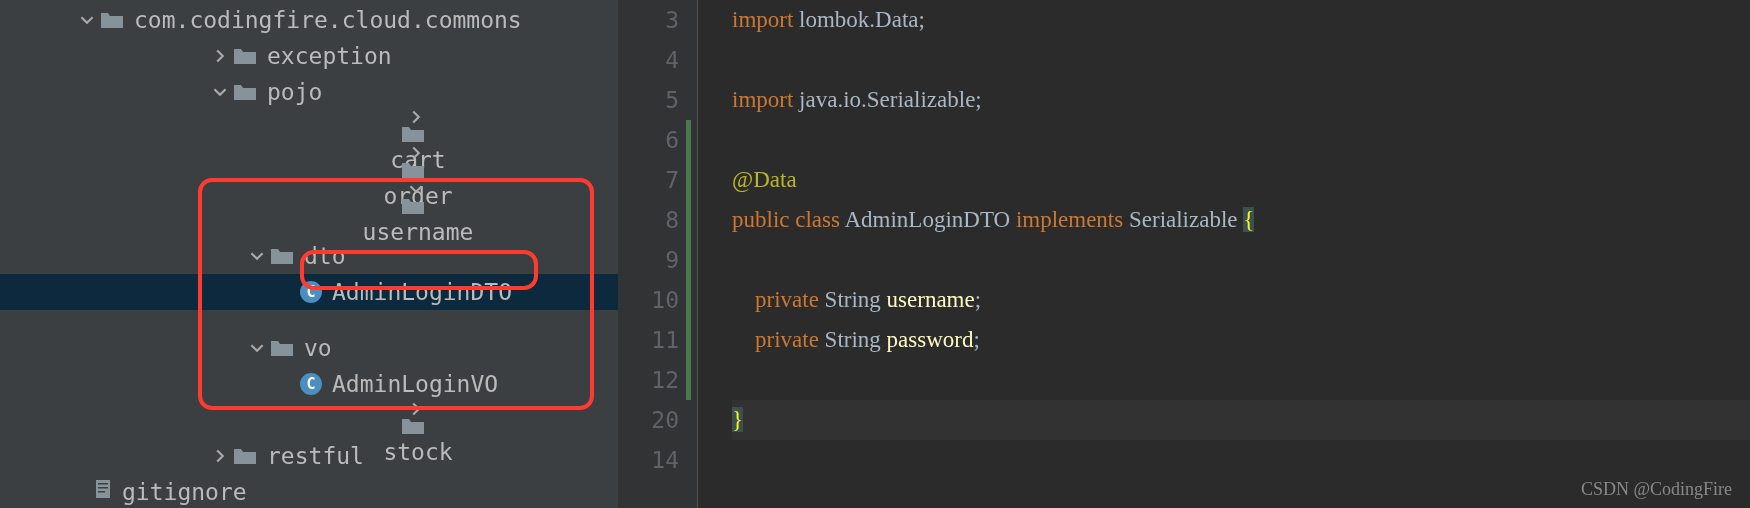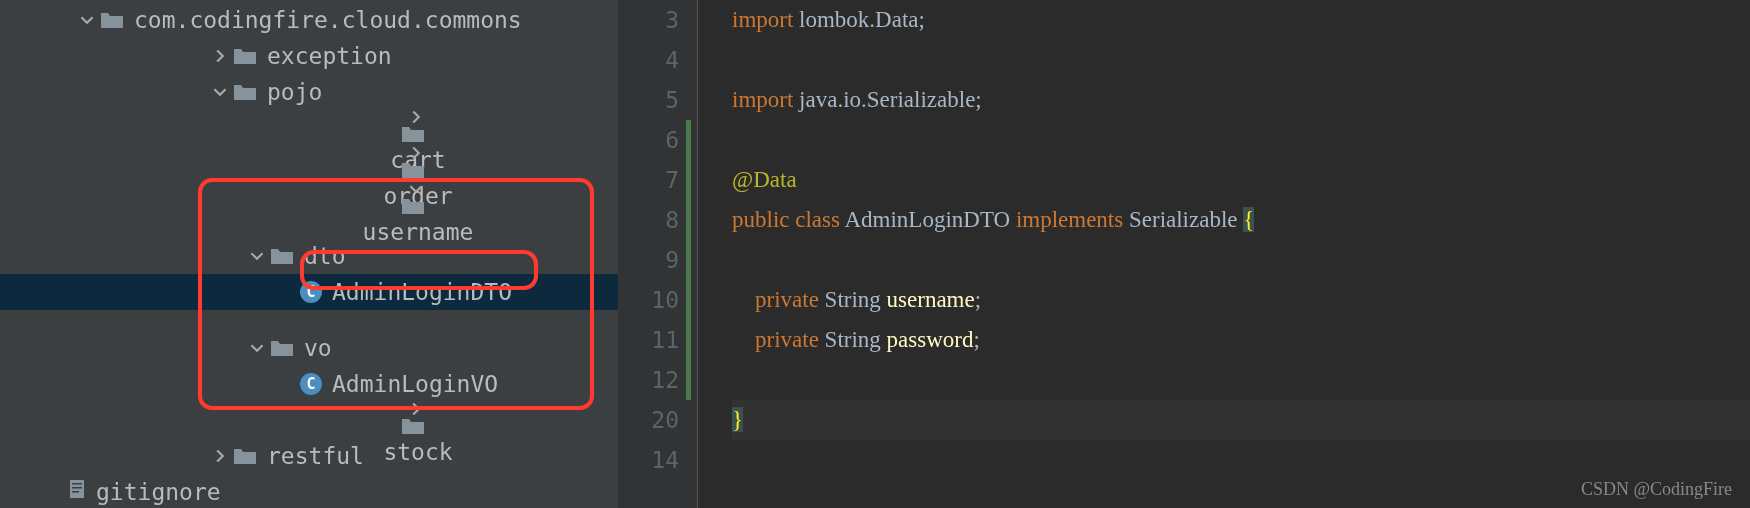--- a/index.html
+++ b/index.html
@@ -149,21 +149,21 @@
     .watermark {
       position: absolute;
       bottom: 8px;
       right: 18px;
       color: #888;
       font-size: 18px;
       font-family: Liberation Serif, serif;
     }
     .bottom-file {
       position: absolute;
-      left: 66px;
+      left: 92px;
       bottom: 0;
       display: flex;
       align-items: center;
       color: #bbbbbb;
       font-size: 23px;
     }
     .gitignore-icon {
       margin-right: 8px;
       color: #808080;
     }

